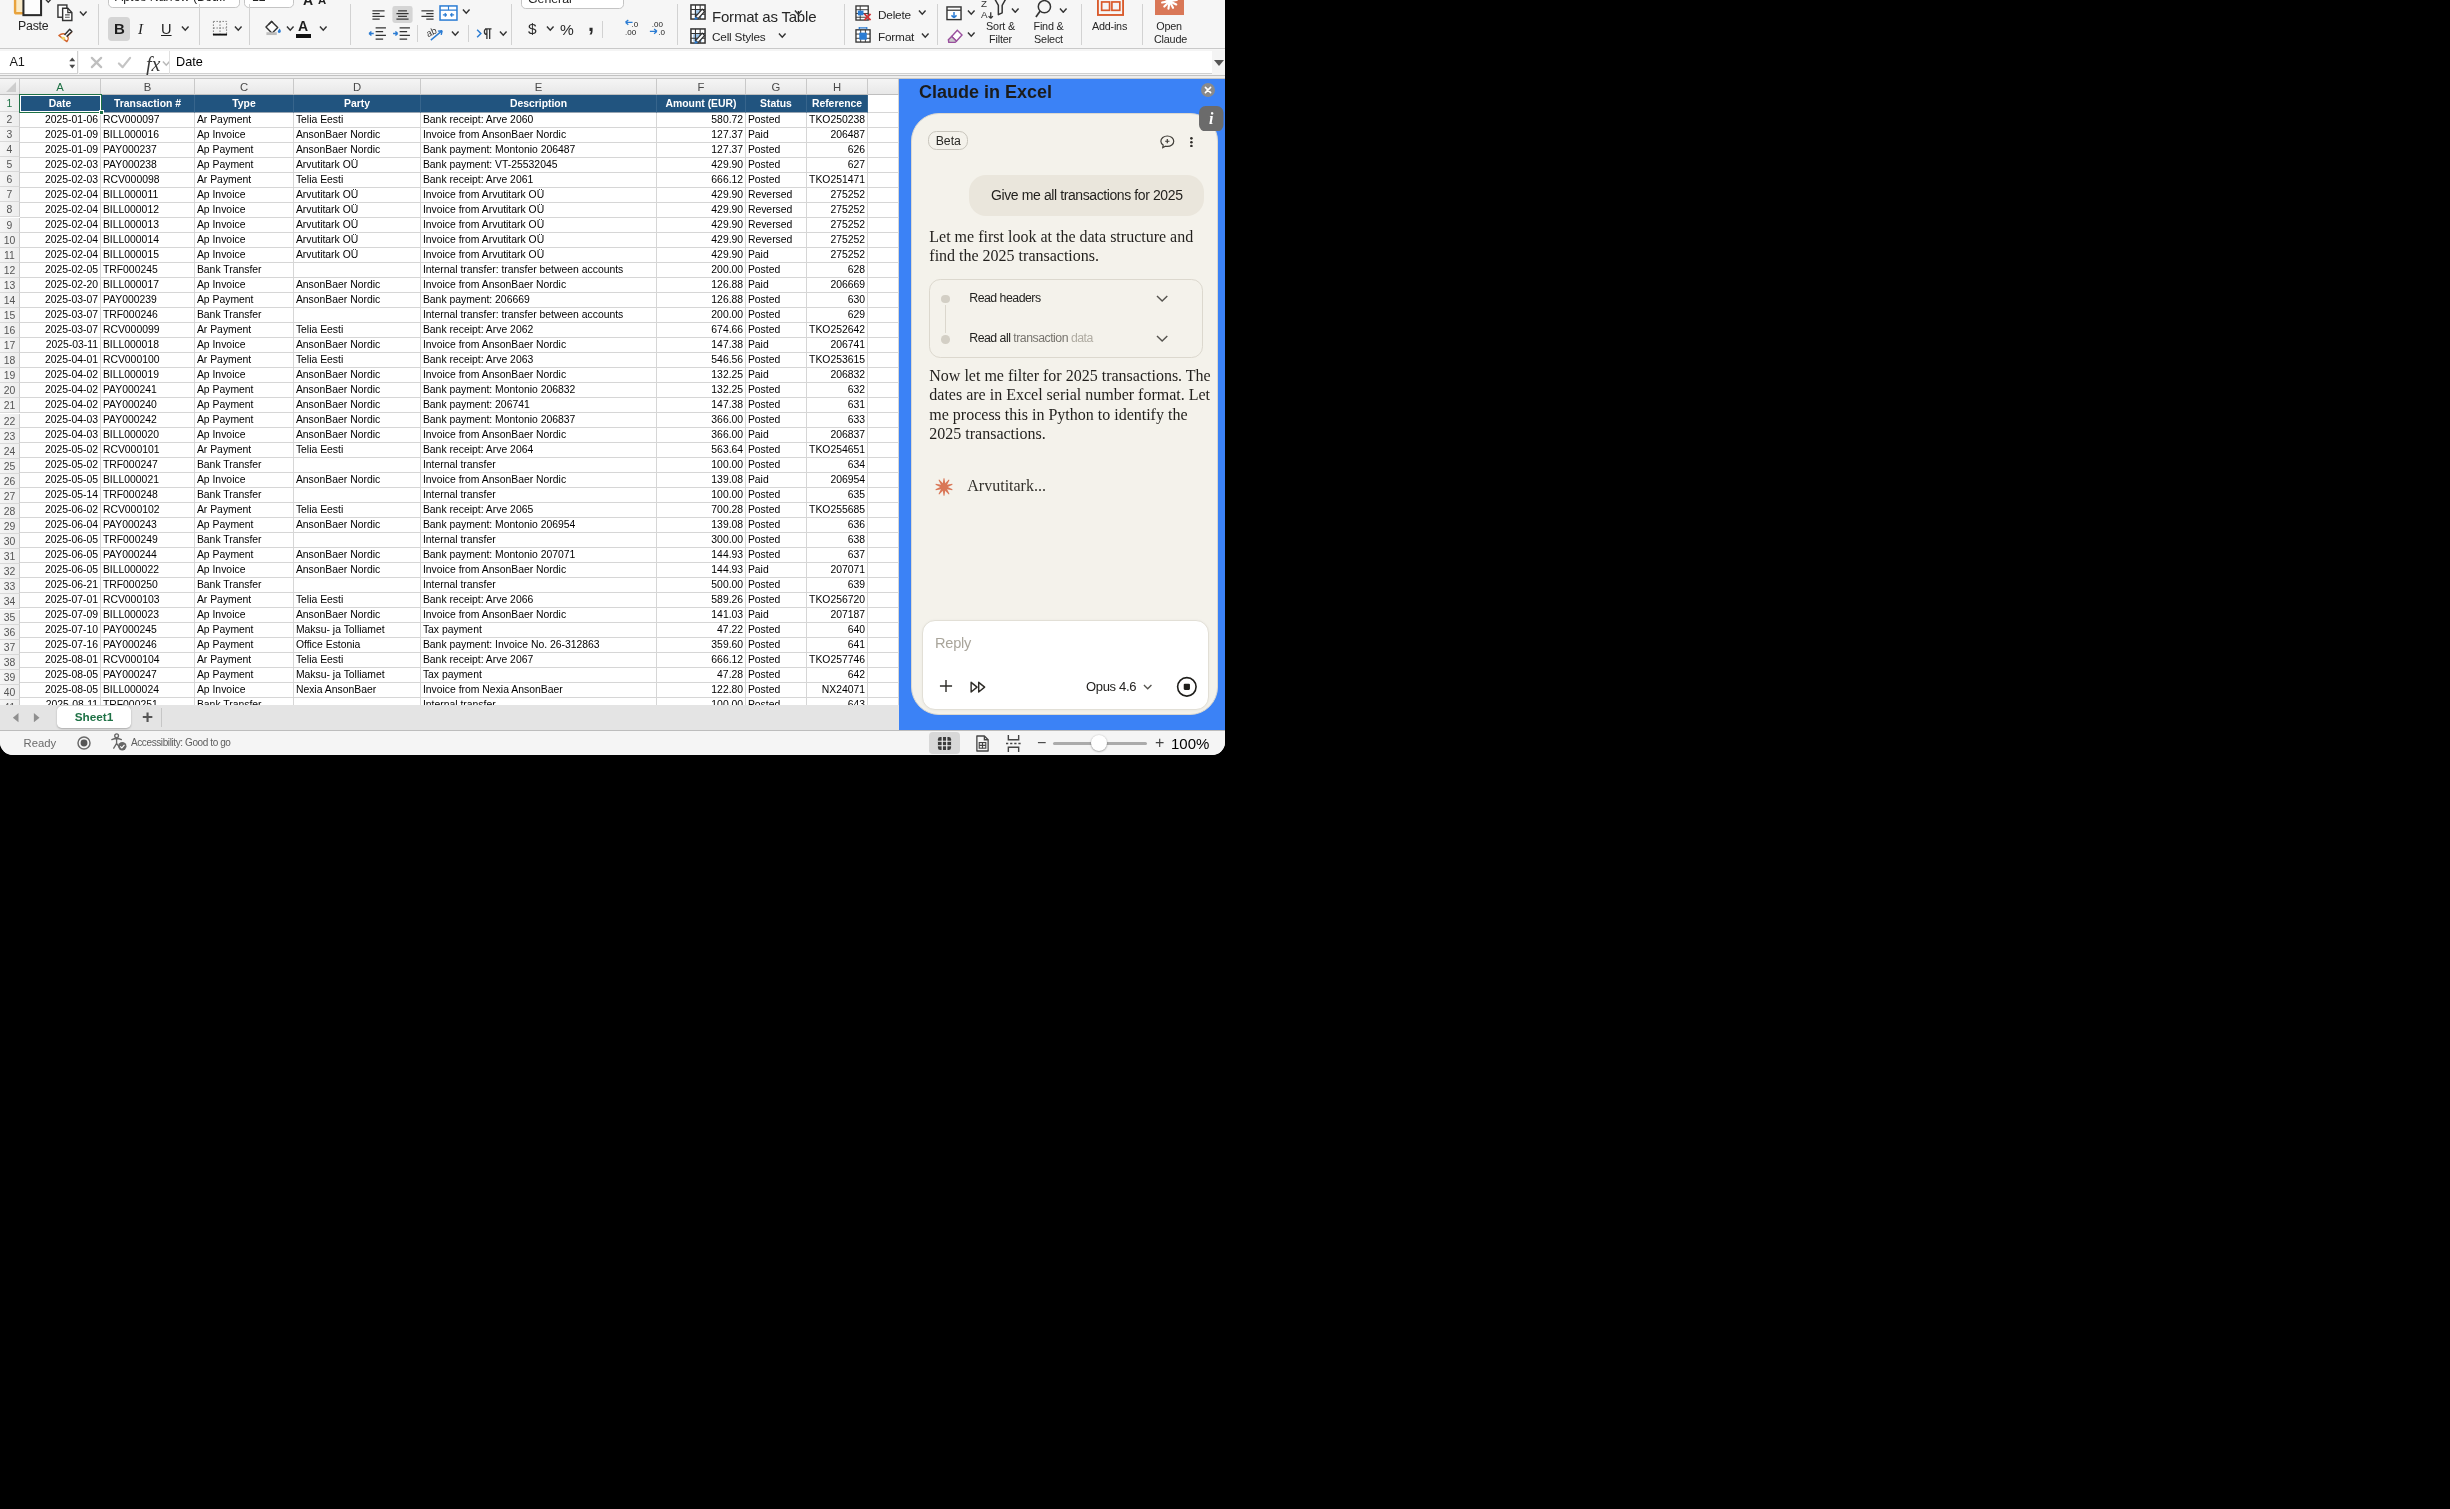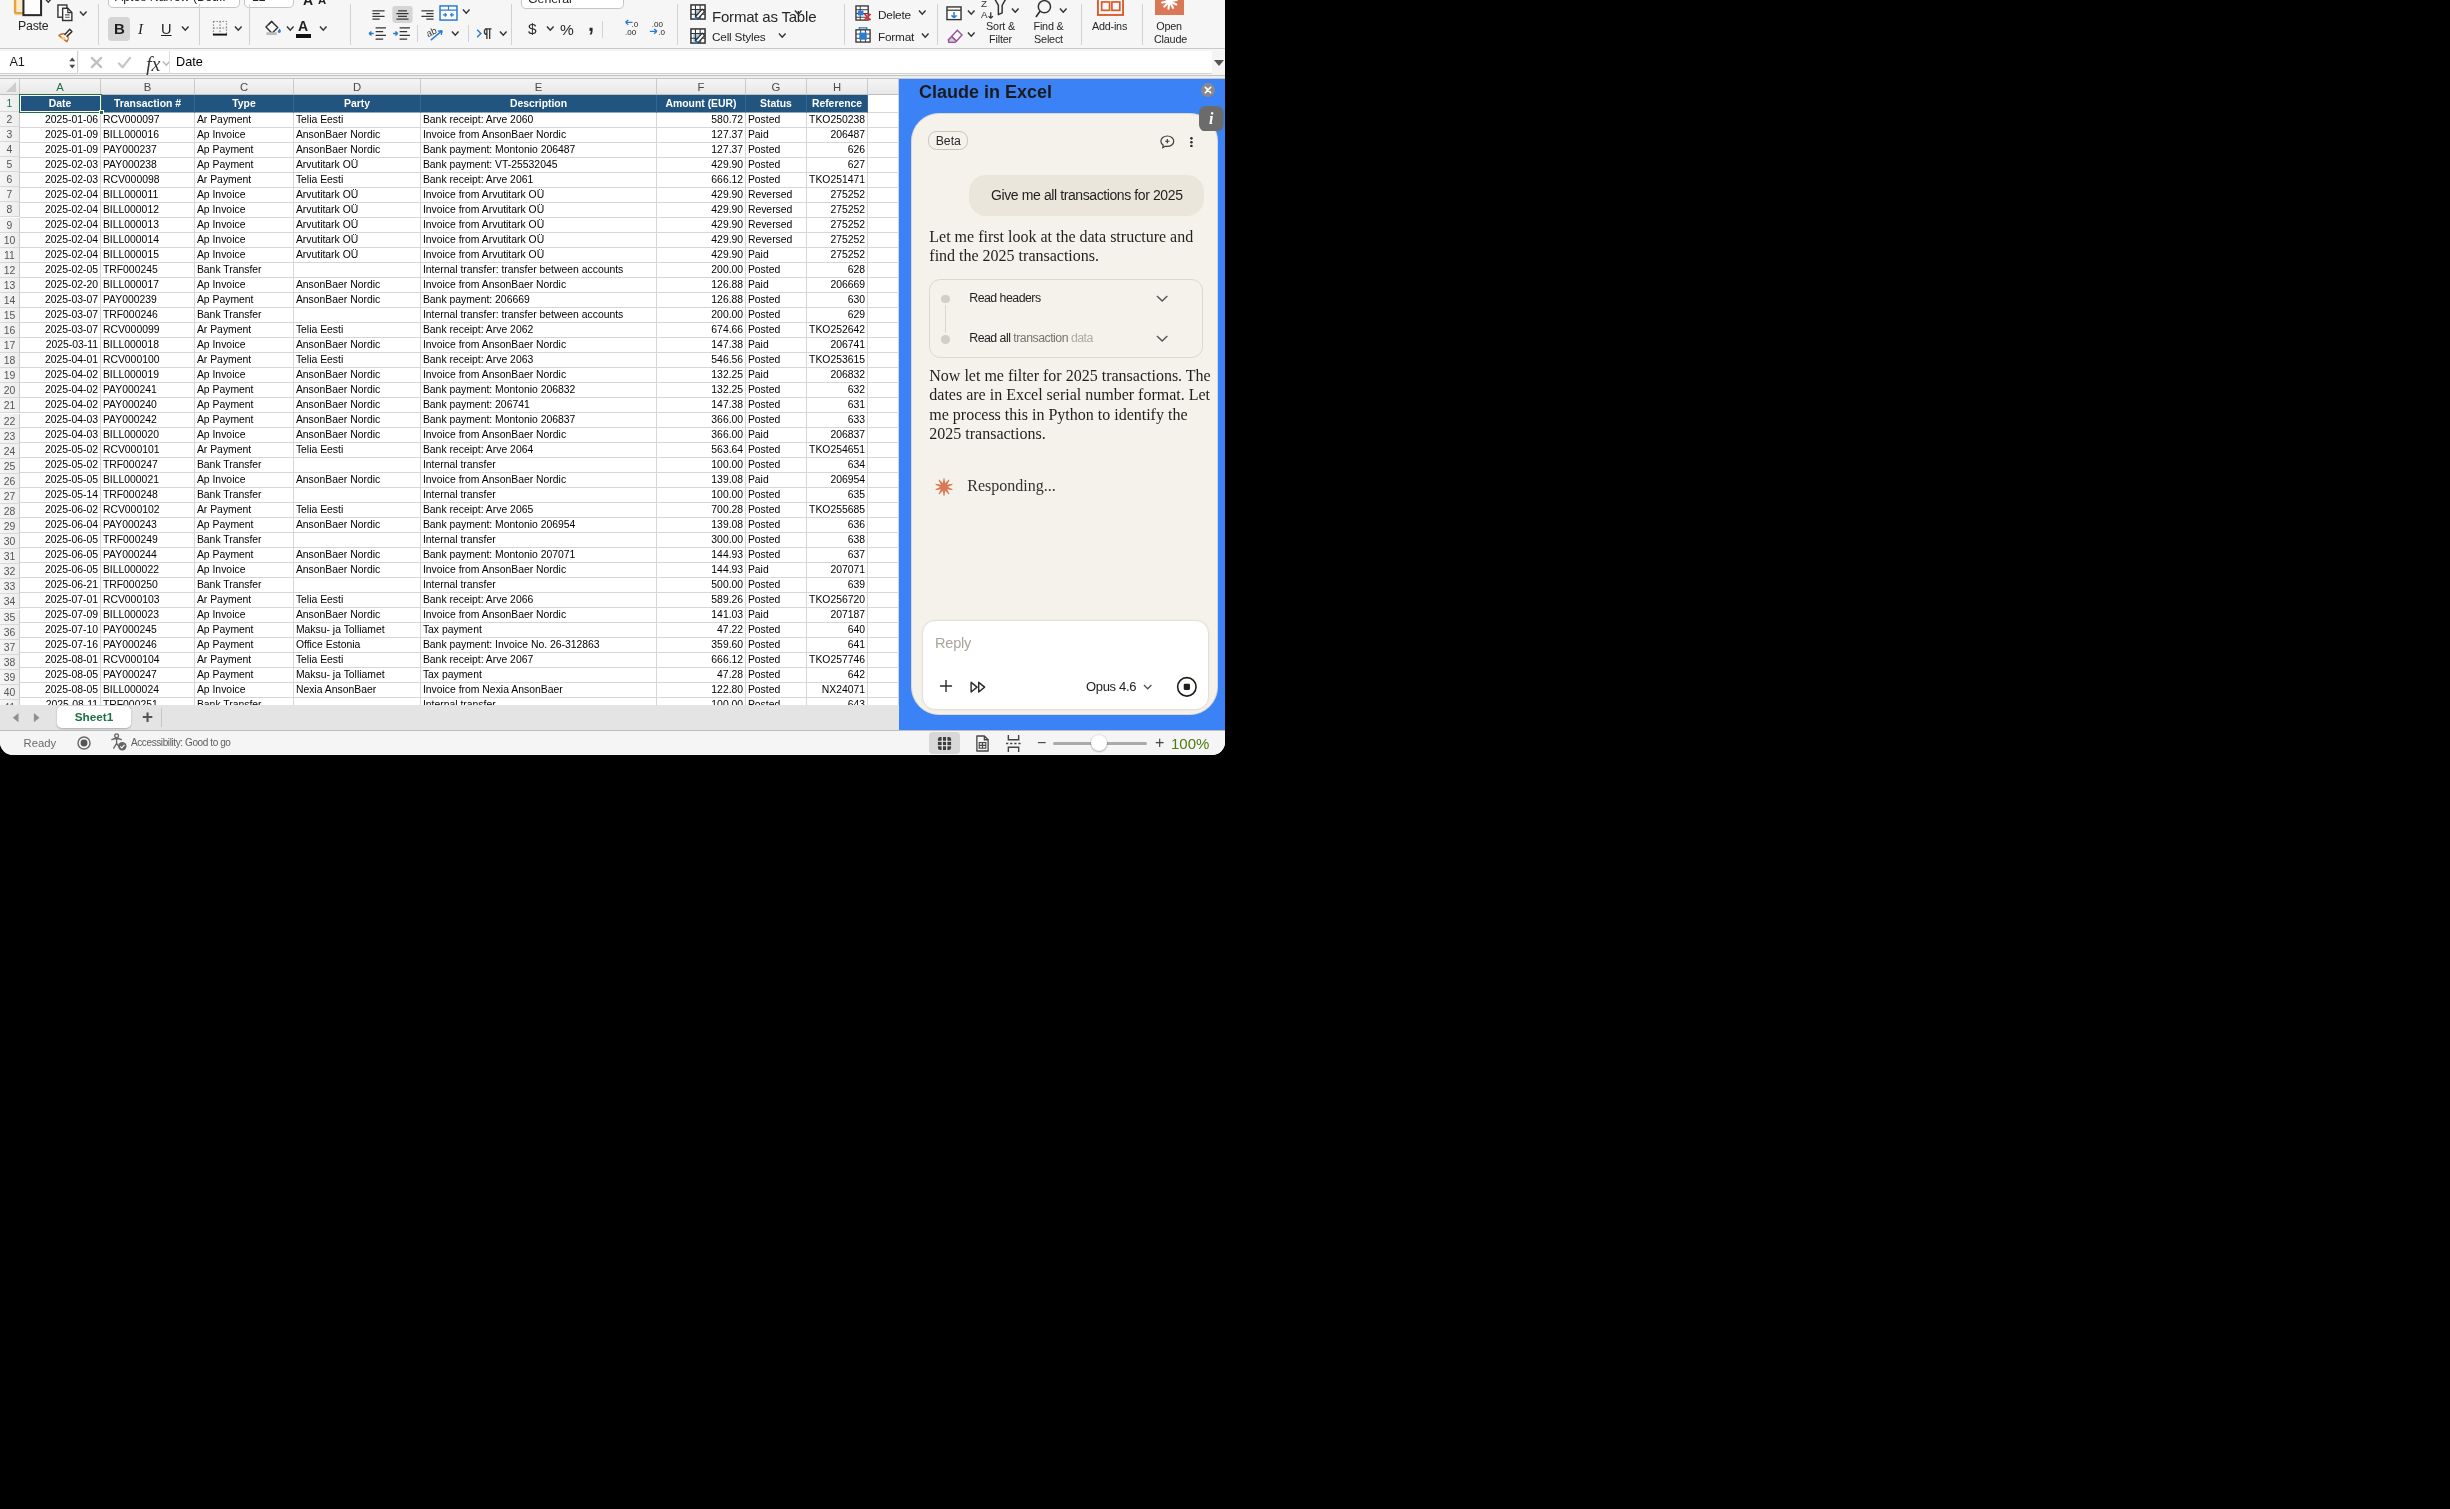--- a/index.html
+++ b/index.html
@@ -886,21 +886,21 @@
       </svg>
   <svg class="abs" style="left:1006px;top:3.8px" width="15" height="17" viewBox="0 0 16 18">
         <path d="M2.5 0 L2.5 5 L13.5 5 L13.5 0" stroke="#444" stroke-width="1.5" fill="none"></path>
         <path d="M2.5 18 L2.5 13 L13.5 13 L13.5 18" stroke="#444" stroke-width="1.5" fill="none"></path>
         <path d="M0 9 L16 9" stroke="#444" stroke-width="1.5" stroke-dasharray="2.4 2"></path>
       </svg>
   <div class="abs" style="left:1037px;top:2.8px;font-size:16px;color:#444">−</div>
   <div class="abs" style="left:1053px;top:10.8px;width:94px;height:2.8px;background:#ABABAB;border-radius:1.9px"></div>
   <div class="abs" style="left:1091px;top:3.8px;width:16px;height:16px;background:#FFF;border-radius:50%;box-shadow:0 0.5px 1.9px rgba(0,0,0,.45)"></div>
   <div class="abs" style="left:1155px;top:2.8px;font-size:16px;color:#444">+</div>
-  <div class="abs" style="left:1171px;top:3.8px;color:#4d7c0f;font-size:15px">100%</div>
+  <div class="abs" style="left:1171px;top:3.8px;color:#000000;font-size:15px">100%</div>
 </div>
 
 <div id="sidebar">
   <div id="sbtitle">Claude in Excel</div>
   <svg class="abs" style="left:302px;top:3.8px" width="14" height="14" viewBox="0 0 15 15">
         <circle cx="7.5" cy="7.5" r="7.5" fill="#8A8A8A"></circle>
         <path d="M4.7 4.7 L10.3 10.3 M10.3 4.7 L4.7 10.3" stroke="#FFF" stroke-width="1.7" stroke-linecap="round"></path>
       </svg>
   <div id="panel">
     <div class="chip">Beta</div>
@@ -939,21 +939,21 @@
             <path d="M10.92 7.41 L11.88 10.36 L18.48 7.05 L18.21 6.20 Z"></path>
             <path d="M11.88 8.64 L10.92 11.59 L18.21 12.80 L18.48 11.95 Z"></path>
             <path d="M11.93 10.21 L9.42 12.03 L14.60 17.29 L15.33 16.76 Z"></path>
             <path d="M11.05 11.50 L7.95 11.50 L9.05 18.80 L9.95 18.80 Z"></path>
             <path d="M9.58 12.03 L7.07 10.21 L3.67 16.76 L4.40 17.29 Z"></path>
             <path d="M8.08 11.59 L7.12 8.64 L0.52 11.95 L0.79 12.80 Z"></path>
             <path d="M7.12 10.36 L8.08 7.41 L0.79 6.20 L0.52 7.05 Z"></path>
             <path d="M7.07 8.79 L9.58 6.97 L4.40 1.71 L3.67 2.24 Z"></path>
           </g>
         </svg>
-    <div id="responding">Responding...</div>
+    <div id="responding">Arvutitark...</div>
     <div id="replybox">
       <div id="replyph">Reply</div>
       <svg class="abs" style="left:16px;top:58px" width="14" height="14" viewBox="0 0 15 15">
             <path d="M7.5 1 L7.5 14 M1 7.5 L14 7.5" stroke="#2E2C28" stroke-width="1.5"></path>
           </svg>
       <svg class="abs" style="left:47px;top:60px" width="17" height="12.3" viewBox="0 0 18 13">
             <path d="M1.2 1.4 L7.5 6.5 L1.2 11.6 Z M9.2 1.4 L15.5 6.5 L9.2 11.6 Z" fill="none" stroke="#2E2C28" stroke-width="1.5" stroke-linejoin="round"></path>
           </svg>
       <div id="opus">Opus 4.6</div>
       <svg class="abs" style="left:220px;top:63px" width="9.4" height="5.7" viewBox="0 0 10 6">

